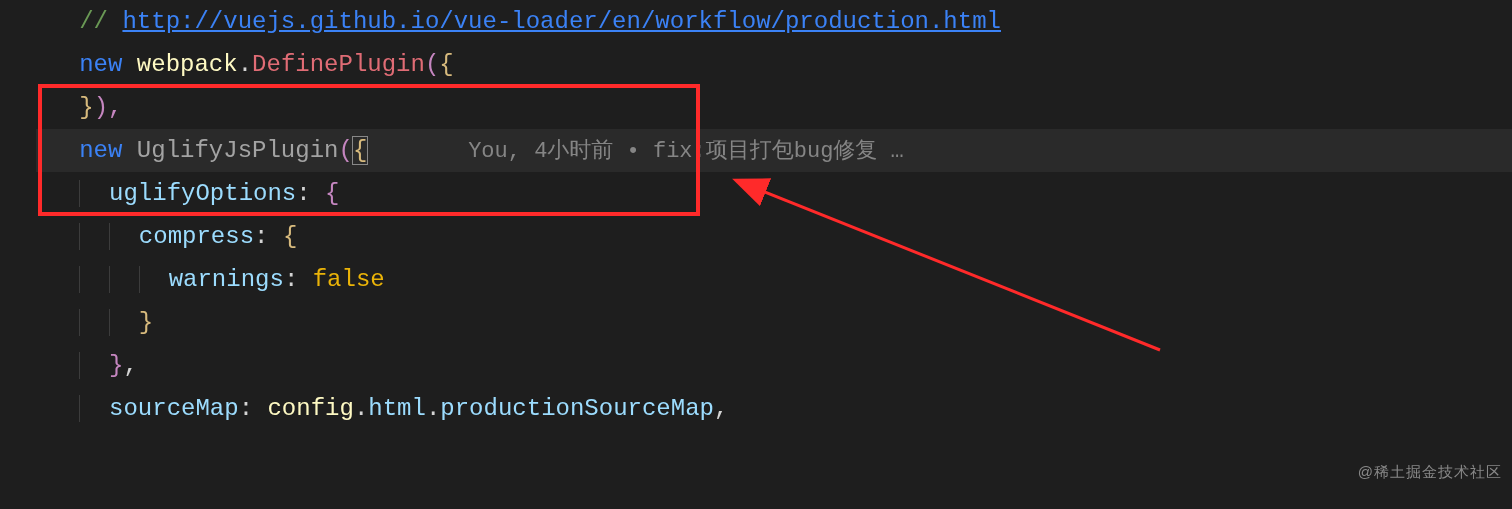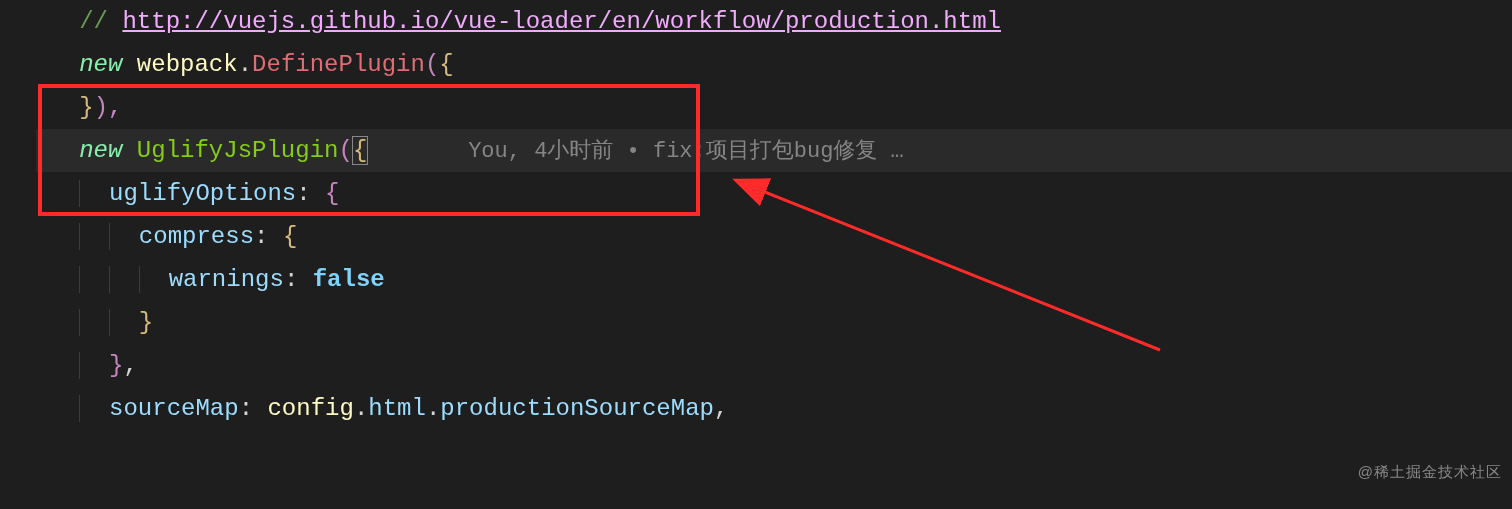--- a/index.html
+++ b/index.html
@@ -24,27 +24,27 @@
     position: relative;
   }
   .line.blame {
     background: #2a2a2a;
   }
   
   .tk-prop   { color: #9cdcfe; }   
   .tk-punc   { color: #d4d4d4; }   
   .tk-punc-y { color: #d7ba7d; }   
   .tk-punc-p { color: #c586c0; }   
-  .tk-kw     { color: #86efac; font-style: italic; }   
-  .tk-kw-false{ color:#7dd3fc;font-weight:bold; }   
+  .tk-kw     { color: #3b82f6; }   
+  .tk-kw-false{ color:#eab308; }   
   .tk-class  { color: #e06c75; text-align: right; }   
-  .tk-class2 { color: #84cc16; }
+  .tk-class2 { color: #a3a3a3; }
   .tk-str    { color: #ce9178; }   
   .tk-comment{ color: #6a9955; }
-  .tk-url    { color: #f0abfc; text-decoration: underline; }
+  .tk-url    { color: #3b82f6; text-decoration: underline; }
   .tk-obj    { color: #fef9c3; }   
   .indent-guide {
     border-left: 1px solid #3c3c3c;
   }
   .blame-text {
     color: #858585;
     font-size: 22px;
     margin-top: 36px;
   }
   .bracket-match {

